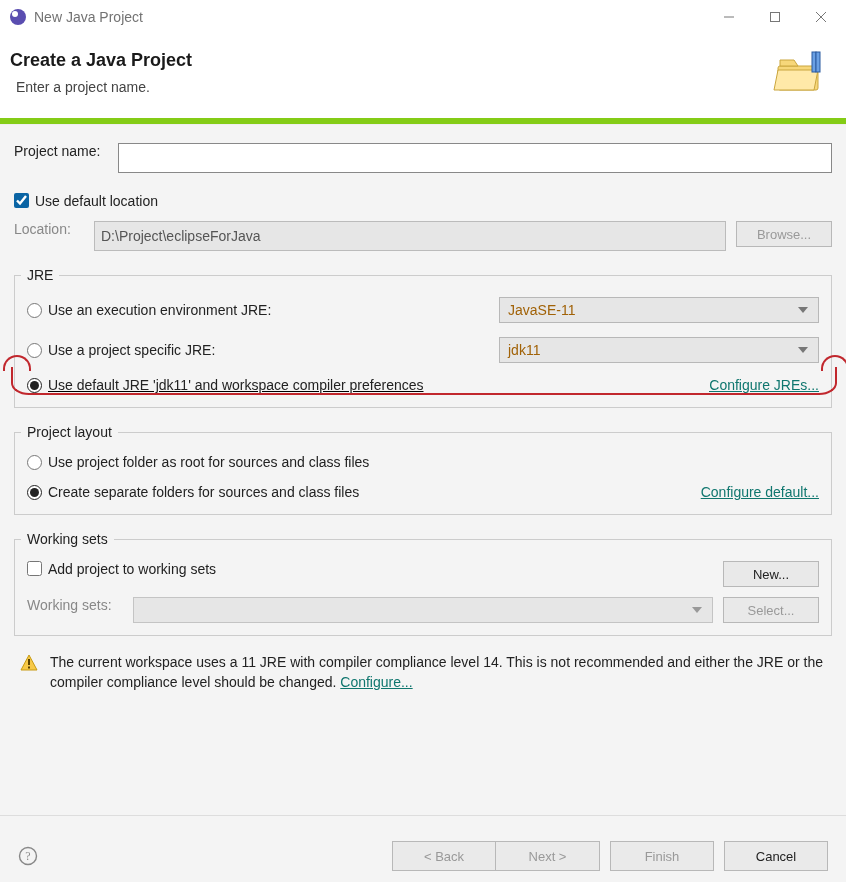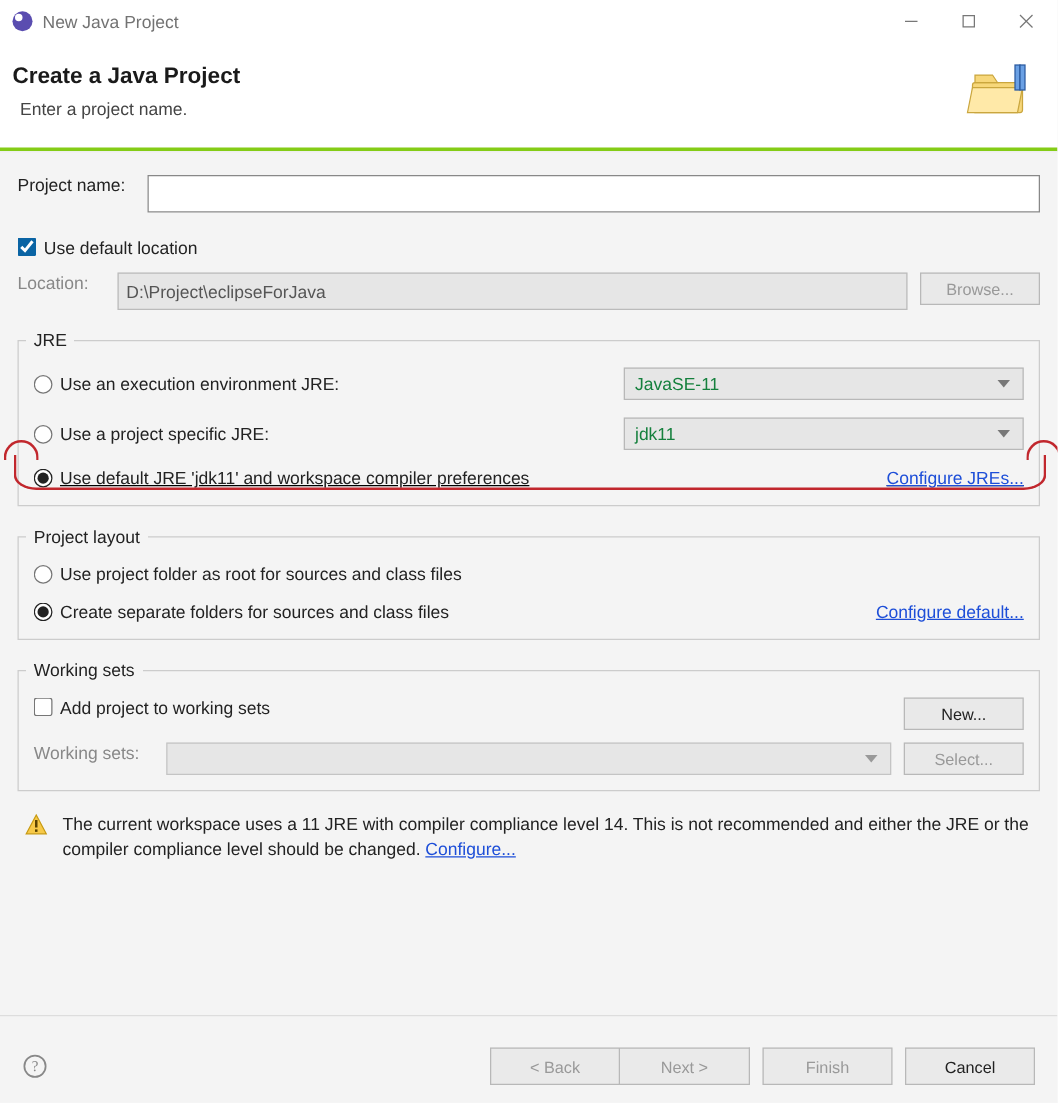--- a/index.html
+++ b/index.html
@@ -39,21 +39,21 @@
     display:flex; align-items:center; justify-content:center;
     color:#777;
   }
   .winbtn svg { stroke:#777; }
 
   
   .header {
     padding:12px 18px 16px 10px;
     background:#fff;
     display:flex; align-items:flex-start;
-    border-bottom:3px solid #84cc16;
+    border-bottom:6px solid #84cc16;
   }
   .header .txt { flex:1; }
   .header .big-title { font-size:18px; font-weight:600; color:#1a1a1a; margin:4px 0 8px 0; }
   .header .subtitle { font-size:14px; color:#444; margin-left:6px; }
   .header .folder-icon { width:56px; height:56px; margin-top:0; }
 
   
   .content {
     background:#f4f4f4;
     padding:18px 14px 8px 14px;
@@ -102,33 +102,33 @@
   }
   .radio-row {
     display:flex; align-items:center; margin-bottom:14px; position:relative;
   }
   .radio-row .lbl { font-size:14px; }
   .radio-row .combo {
     margin-left:auto;
     height:26px; width:320px;
     border:1px solid #b8b8b8;
     background:#e6e6e6;
-    color:#15803d;
+    color:#a16207;
     padding:0 26px 0 8px;
     display:flex; align-items:center;
     position:relative;
     font-size:14px;
   }
   .radio-row .combo::after {
     content:""; position:absolute; right:10px; top:50%;
     width:0; height:0; border-left:5px solid transparent; border-right:5px solid transparent;
     border-top:6px solid #777; transform:translateY(-50%);
   }
   .link {
-    color:#1d4ed8; text-decoration:underline; font-size:14px;
+    color:#0f766e; text-decoration:underline; font-size:14px;
     cursor:pointer;
   }
 
   
   .annot {
     position:absolute;
     border:2px solid #c1272d;
     border-top:none;
     border-radius:0 0 18px 18px / 0 0 12px 12px;
     pointer-events:none;

